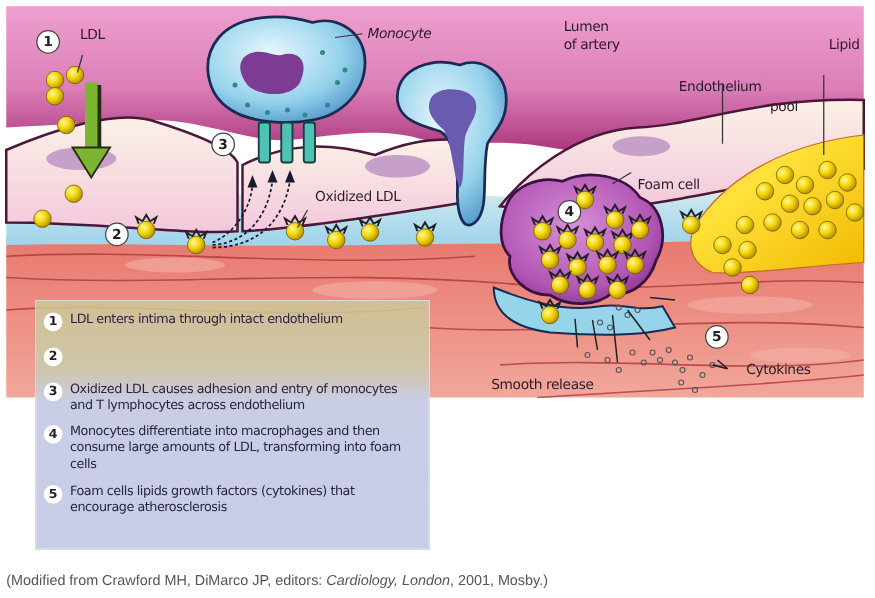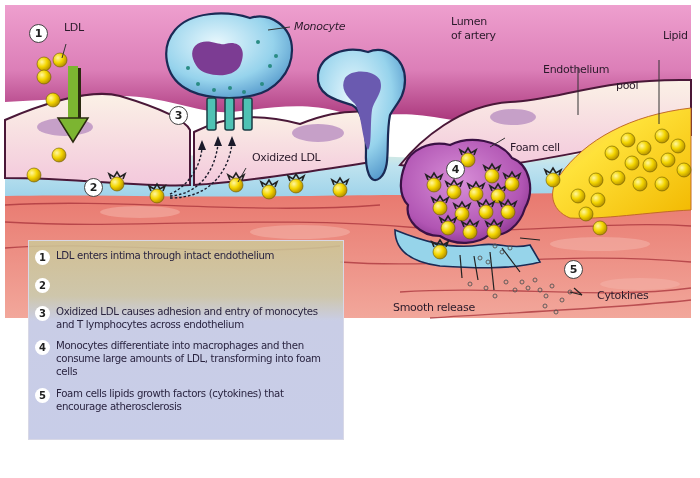--- a/index.html
+++ b/index.html
@@ -275,13 +275,14 @@
       <div class="leg-num">4</div>
       <div class="leg-text">Monocytes differentiate into macrophages and then consume large amounts of LDL, transforming into foam cells</div>
     </div>
     <div class="leg-item" style="top:146px;">
       <div class="leg-num">5</div>
       <div class="leg-text">Foam cells lipids growth factors (cytokines) that encourage atherosclerosis</div>
     </div>
   </div>
 
   
+  <div id="caption"><span>(Modified from Crawford MH, DiMarco JP, editors: </span><i>Cardiology, London</i><span>, 2001, Mosby.)</span></div>
 </div>
 
 </body></html>

